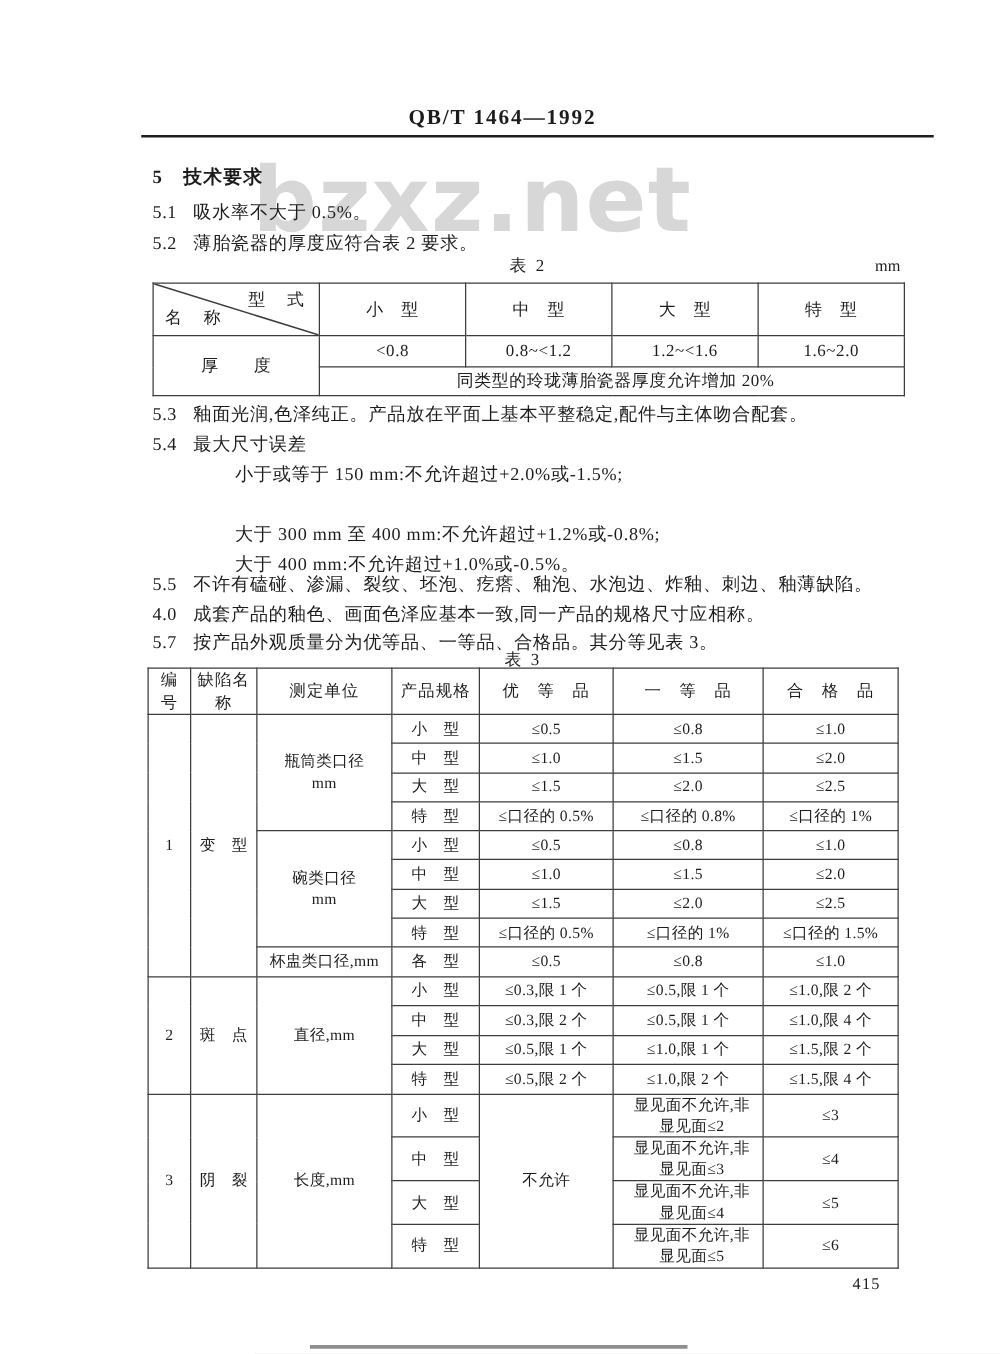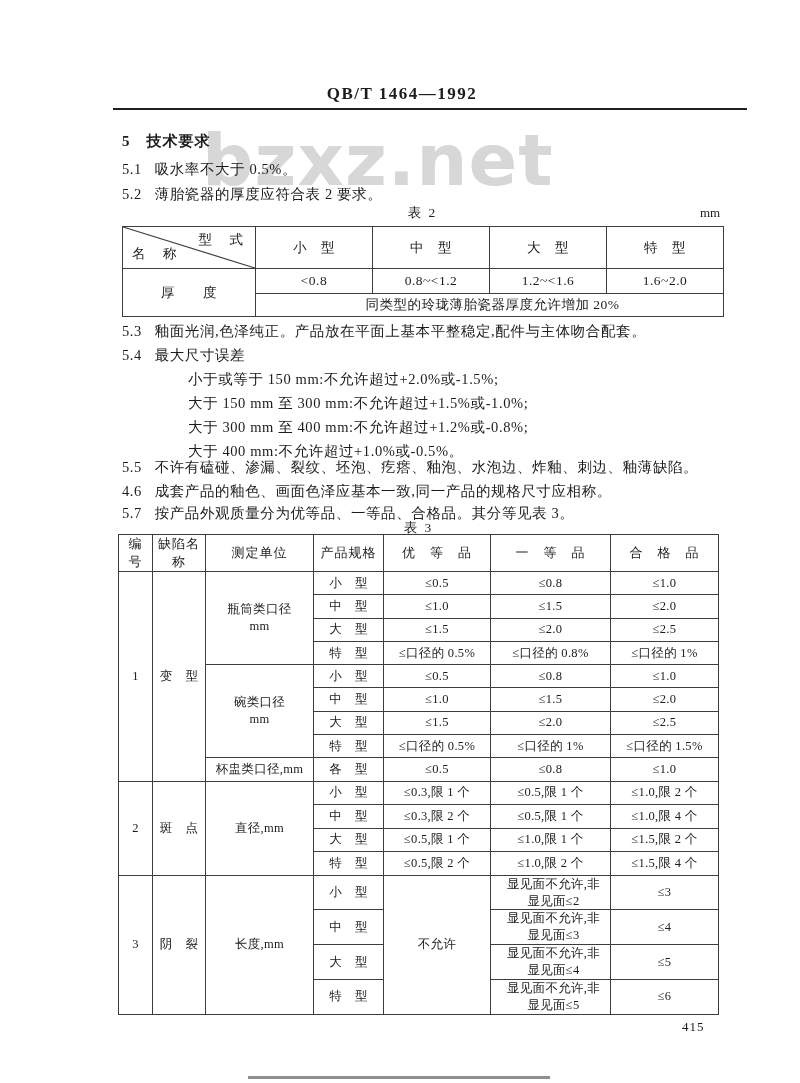--- a/index.html
+++ b/index.html
@@ -102,28 +102,27 @@
     </tbody>
       </table>
 
     <div class="abs clause" style="top:322px">
       <span class="num">5.3</span><span>釉面光润,色泽纯正。产品放在平面上基本平整稳定,配件与主体吻合配套。</span>
     </div>
     <div class="abs clause" style="top:346px">
       <span class="num">5.4</span><span>最大尺寸误差</span>
     </div>
     <div class="abs subclause" style="top:370px">小于或等于 150 mm:不允许超过+2.0%或-1.5%;</div>
-    <div class="abs subclause" style="top:394px">大于 150 mm 至 300 mm:不允许超过+1.5%或-1.0%;</div>
     <div class="abs subclause" style="top:418px">大于 300 mm 至 400 mm:不允许超过+1.2%或-0.8%;</div>
     <div class="abs subclause" style="top:442px">大于 400 mm:不允许超过+1.0%或-0.5%。</div>
     <div class="abs clause" style="top:458px">
       <span class="num">5.5</span><span>不许有磕碰、渗漏、裂纹、坯泡、疙瘩、釉泡、水泡边、炸釉、刺边、釉薄缺陷。</span>
     </div>
     <div class="abs clause" style="top:482px">
-      <span class="num">4.6</span><span>成套产品的釉色、画面色泽应基本一致,同一产品的规格尺寸应相称。</span>
+      <span class="num">4.0</span><span>成套产品的釉色、画面色泽应基本一致,同一产品的规格尺寸应相称。</span>
     </div>
     <div class="abs clause" style="top:504px">
       <span class="num">5.7</span><span>按产品外观质量分为优等品、一等品、合格品。其分等见表 3。</span>
     </div>
 
     <div class="abs tbl-caption" style="left:118px;top:519px;width:601px">表 3</div>
 
     <table class="t3">
       <colgroup>
         <col style="width:34px">

